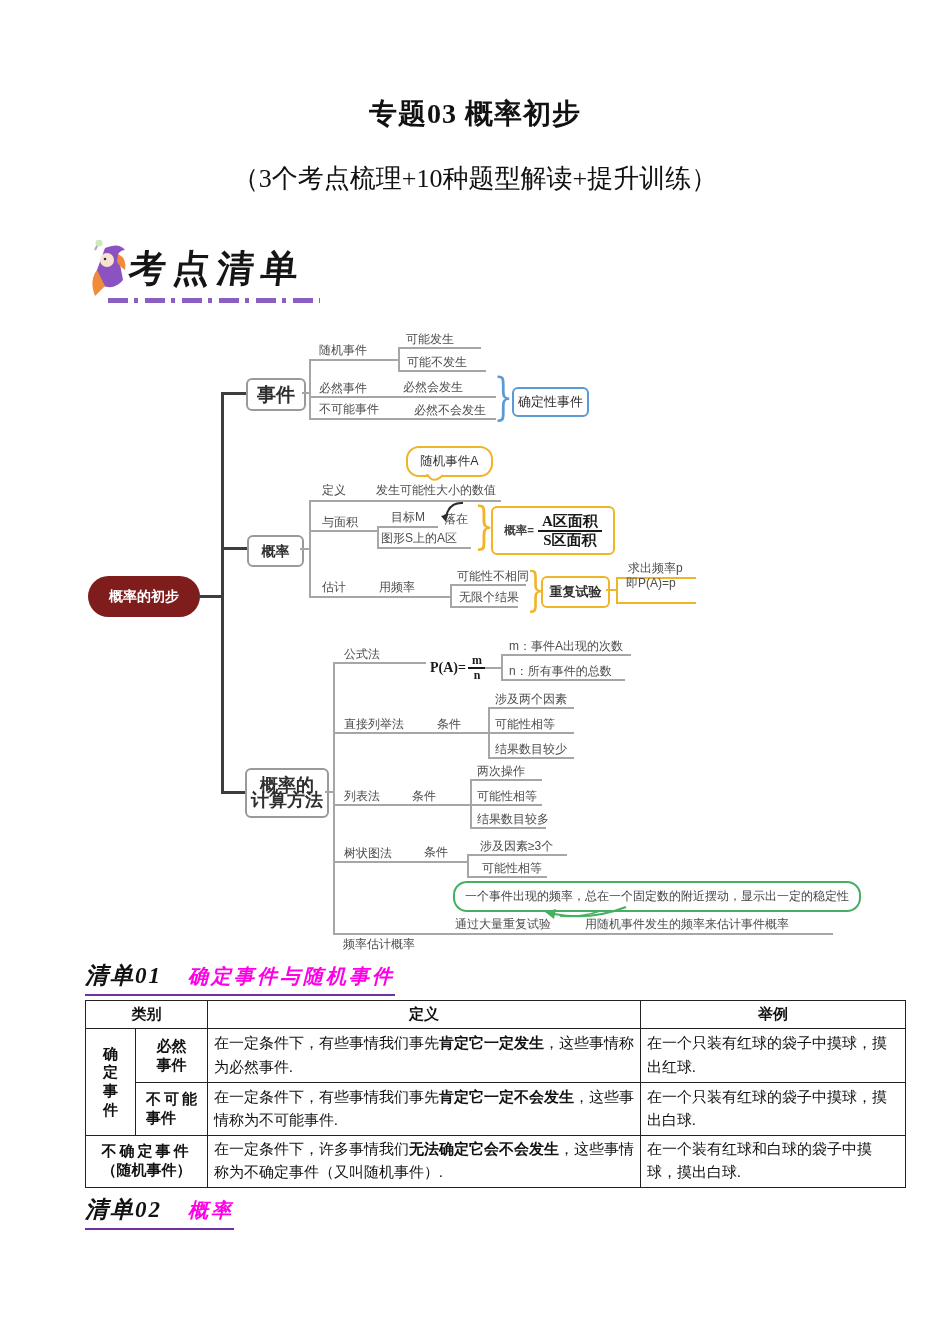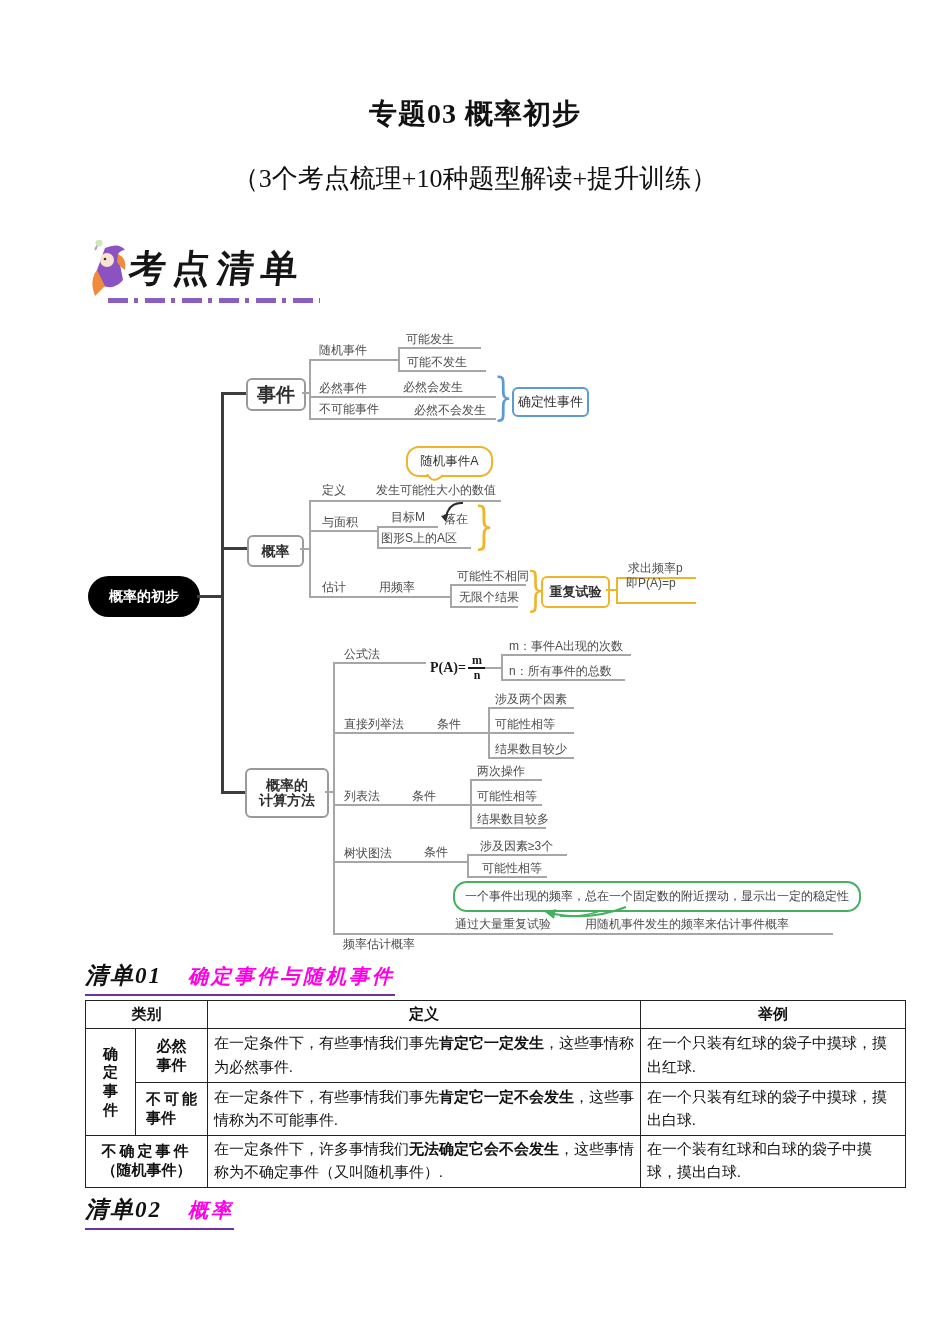--- a/index.html
+++ b/index.html
@@ -19,22 +19,22 @@
   
   .mm{position:absolute;left:85px;top:330px;width:815px;height:620px;
       font-family:"Liberation Sans","DejaVu Sans",sans-serif;}
   .lbl{position:absolute;font-size:12px;color:#4d4d4d;white-space:nowrap;line-height:15px;}
   .ul{position:absolute;height:2px;background:#a6a6a6;}
   .vln{position:absolute;width:2px;background:#a6a6a6;}
   .hln{position:absolute;height:2px;background:#a6a6a6;}
   .trunk{position:absolute;background:#3d3d3d;}
   .nbox{position:absolute;border:2px solid #9a9a9a;border-radius:6px;background:#fff;
         display:flex;align-items:center;justify-content:center;font-weight:bold;
-        font-size:14px;color:#2f2f2f;text-align:center;line-height:15px;}
-  .root{position:absolute;background:#000000;border-radius:21px;color:#fff;font-weight:bold;
+        font-size:18px;color:#2f2f2f;text-align:center;line-height:15px;}
+  .root{position:absolute;background:#7f1d1d;border-radius:21px;color:#fff;font-weight:bold;
         font-size:14px;display:flex;align-items:center;justify-content:center;}
   .brace{position:absolute;font-family:"DejaVu Serif",serif;font-weight:normal;}
   .ybox{position:absolute;border:2px solid #f0b429;border-radius:6px;background:#fff;
         display:flex;align-items:center;justify-content:center;font-weight:bold;
         font-size:13px;color:#2f2f2f;}
   .callout{position:absolute;border:2px solid #f0b429;border-radius:13px;background:#fff;
            display:flex;align-items:center;justify-content:center;font-size:12.5px;color:#333;}
   .bluebox{position:absolute;border:2px solid #5b9bd5;border-radius:6px;background:#fff;
            display:flex;align-items:center;justify-content:center;font-size:13px;color:#2f2f2f;}
   .greennote{position:absolute;border:2px solid #45b060;border-radius:14px;background:#fff;
@@ -140,20 +140,27 @@
     <span style="position:absolute;left:352px;top:170px;">
       <svg width="30" height="30" viewBox="0 0 30 30">
         <path d="M26 3 Q12 2 9 17" fill="none" stroke="#2b2b2b" stroke-width="2"></path>
         <path d="M4 16 L11 14 L9 22 Z" fill="#2b2b2b"></path>
       </svg>
     </span>
     <div class="lbl" style="left:296px;top:201px;">图形S上的A区</div>
     <div class="ul" style="left:292px;top:217px;width:94px;"></div>
 
     <div class="brace" style="left:385px;top:170px;font-size:44px;color:#f0b429;transform:scaleY(1.15) scaleX(0.72);">}</div>
+    <div class="ybox" style="left:406px;top:176px;width:120px;height:45px;">
+      <span style="font-size:11.5px;color:#444;font-weight:bold;margin-right:4px;">概率=</span>
+      <span class="frac" style="font-size:15px;line-height:17px;">
+        <span class="num">A区面积</span>
+        <span class="den">S区面积</span>
+      </span>
+    </div>
 
     <div class="lbl" style="left:237px;top:250px;">估计</div>
     <div class="lbl" style="left:294px;top:250px;">用频率</div>
     <div class="ul" style="left:224px;top:266px;width:141px;"></div>
     <div class="vln" style="left:365px;top:254px;height:23px;"></div>
     <div class="lbl" style="left:372px;top:239px;">可能性不相同</div>
     <div class="ul" style="left:365px;top:254px;width:76px;"></div>
     <div class="lbl" style="left:374px;top:260px;">无限个结果</div>
     <div class="ul" style="left:365px;top:276px;width:68px;"></div>
 

